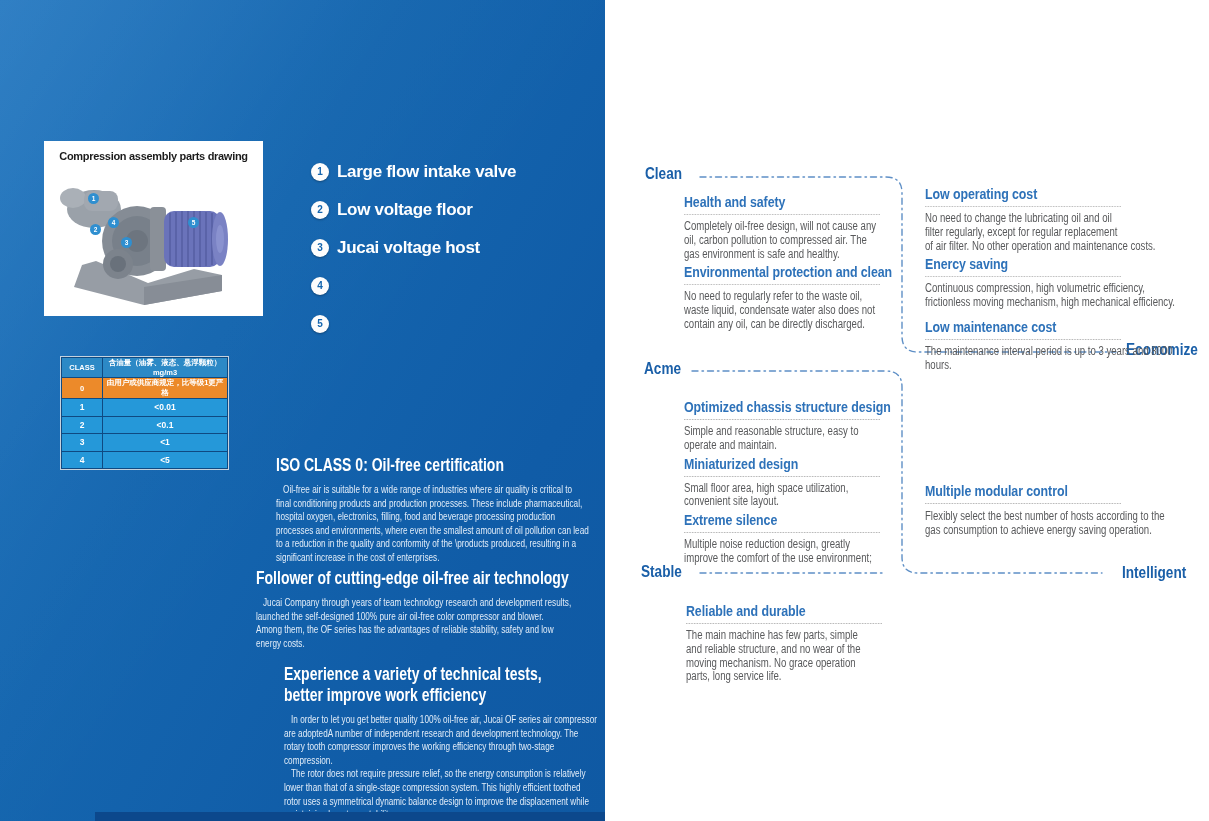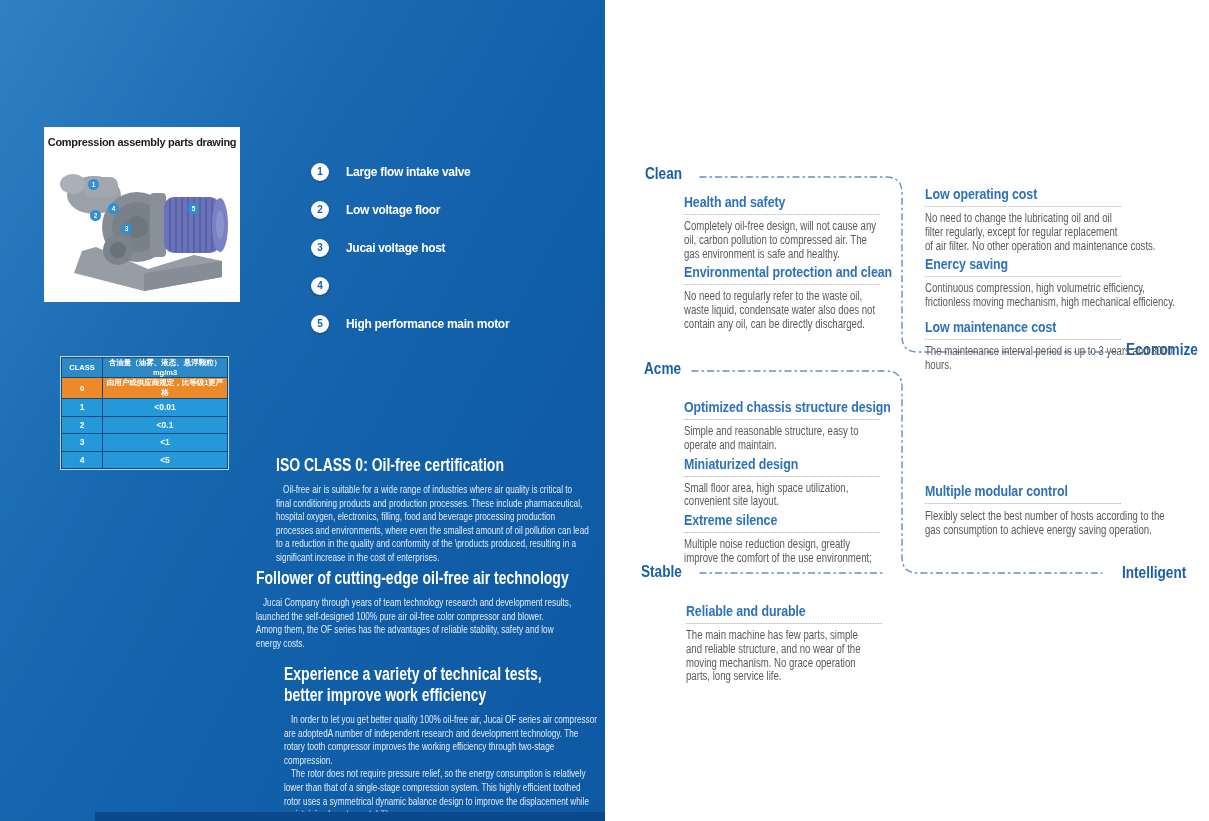--- a/index.html
+++ b/index.html
@@ -15,37 +15,37 @@
     position: absolute; left: 0; top: 0; width: 605px; height: 821px;
     background: linear-gradient(118deg, #1f75bf 0%, #1566af 38%, #105ca7 75%, #0f59a3 100%);
   }
   .left-panel::before {
     content:""; position:absolute; inset:0;
     background: linear-gradient(125deg, rgba(255,255,255,0.08) 0%, rgba(255,255,255,0.02) 30%, rgba(255,255,255,0) 55%);
   }
   .bottom-bar { position:absolute; left:95px; top:812px; width:510px; height:9px; background:#0c488c; }
 
   
-  .image-card { position:absolute; left:44px; top:127px; width:196px; height:175px; background:#fff; }
+  .image-card { position:absolute; left:44px; top:141px; width:219px; height:175px; background:#fff; }
   .card-title { padding-top:9px; text-align:center; font-size:11px; font-weight:600; color:#1b1b1b; letter-spacing:-0.3px; }
   .comp-svg { position:absolute; left:0; top:24px; width:207px; height:148px; }
   .marker {
     position:absolute; width:11px; height:11px; border-radius:50%;
     background:#2f8fd0; color:#fff; font-size:6.5px; line-height:11px; text-align:center; font-weight:bold;
   }
 
   
   .parts { position:absolute; left:311px; top:153px; }
   .part-row { display:flex; align-items:center; height:38px; }
   .part-num {
     flex:0 0 auto; width:18px; height:18px; border-radius:50%; background:#fdfdfd;
     color:#1465ae; font-size:10px; font-weight:bold; line-height:18px; text-align:center;
     box-shadow: 0 1px 2px rgba(0,0,0,0.3);
   }
-  .part-label { margin-left:17px; color:#ffffff; font-size:12px; font-weight:600; letter-spacing:-0.3px; white-space:nowrap; }
+  .part-label { margin-left:8px; color:#ffffff; font-size:17px; font-weight:600; letter-spacing:-0.3px; white-space:nowrap; }
 
   
   .class-table {
     position:absolute; left:60px; top:356px;
     border-collapse:separate; border-spacing:1.5px;
     background:#0f4a82; border:1px solid #c6d2de;
   }
   .class-table td { text-align:center; vertical-align:middle; color:#fff; font-weight:bold; height:16.5px; padding:0 2px; }
   .class-table td.c1 { width:40px; }
   .class-table td.c2 { width:124px; }
@@ -135,21 +135,20 @@
       </div>
       <div class="part-row">
         <span class="part-num">3</span>
         <span class="part-label">Jucai voltage host</span>
       </div>
       <div class="part-row">
         <span class="part-num">4</span>
       </div>
       <div class="part-row">
         <span class="part-num">5</span>
-        <span class="part-label">High performance main motor</span>
       </div>
     </div>
 
     <table class="class-table">
       <tbody>
           <tr class="tbl-head">
         <td class="c1">CLASS</td>
         <td class="c2">含油量（油雾、液态、悬浮颗粒）mg/m3</td>
       </tr>
       <tr class="tbl-row hl">

